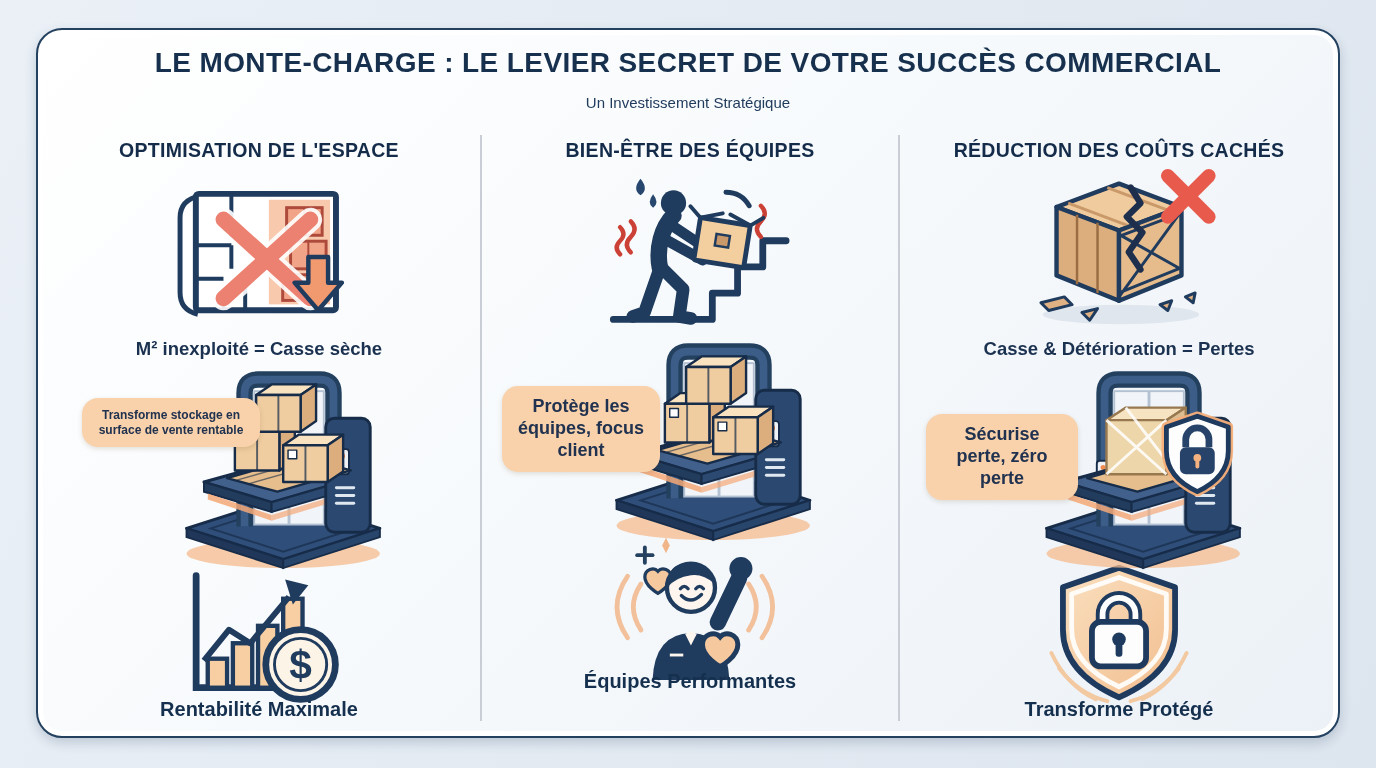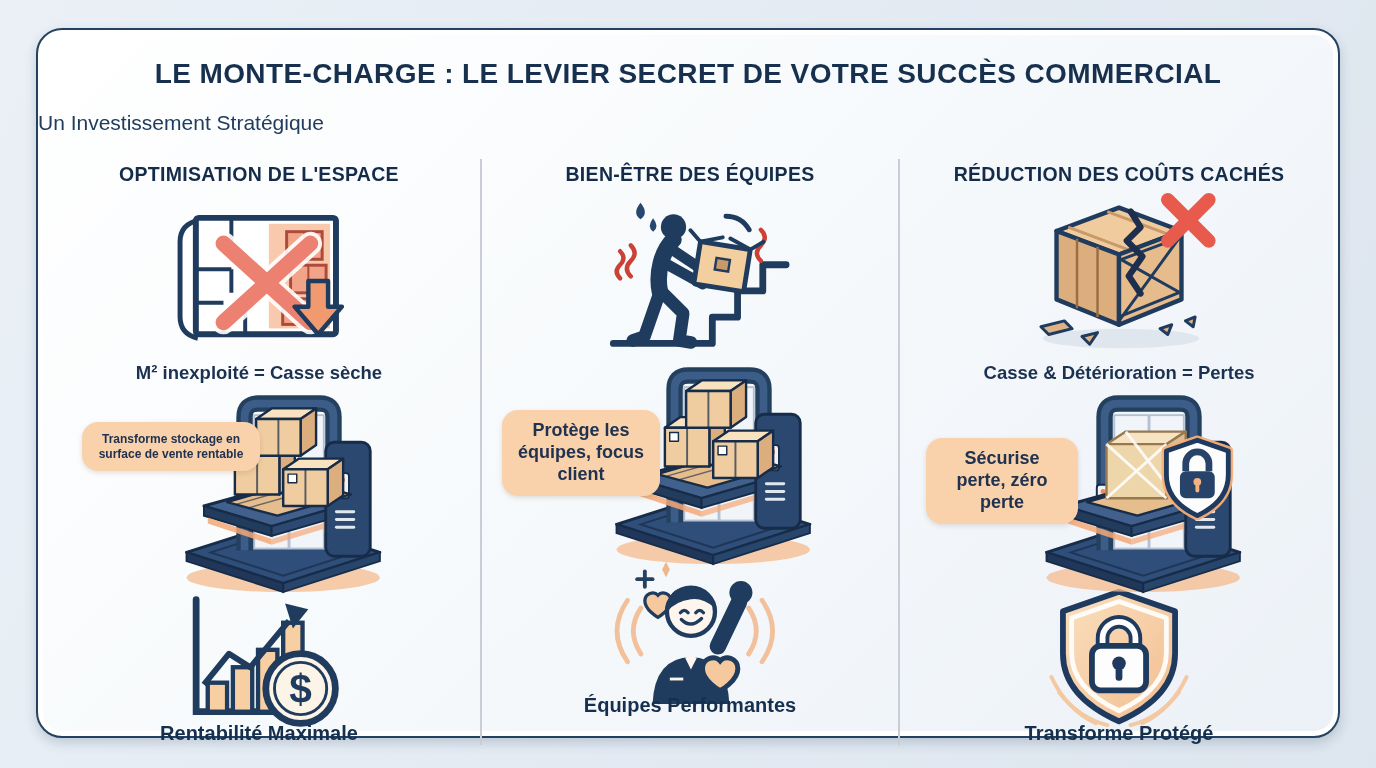--- a/index.html
+++ b/index.html
@@ -6,24 +6,24 @@
   body{
     width:1376px;height:768px;overflow:hidden;position:relative;
     background:linear-gradient(115deg,#eaf0f6 0%,#e4ebf3 45%,#dde5ee 100%);
     font-family:"Liberation Sans",sans-serif;color:#1f3b5e;
   }
   .card{
     position:absolute;left:36px;top:28px;width:1304px;height:710px;box-sizing:border-box;
     border:2.5px solid #24415f;border-radius:26px;
     background:linear-gradient(135deg,#ffffff 0%,#f7fafc 45%,#ecf1f7 100%);
     box-shadow:0 5px 12px rgba(30,59,94,.20), inset 0 0 0 5px #ffffff;
-    padding-top:28px;
+    padding-top:17px;
   }
   .title{text-align:center;font-size:28px;font-weight:700;color:#16304e;letter-spacing:.4px}
-  .subtitle{text-align:left;font-size:21px;font-weight:400;color:#213c5d;margin-top:21px}
+  .subtitle{text-align:center;font-size:15px;font-weight:400;color:#213c5d;margin-top:15px}
   .columns{display:grid;grid-template-columns:442px 420px 1fr;margin-top:24px;height:586px}
   .col{display:flex;flex-direction:column;align-items:center;position:relative}
   .col.mid{border-left:2px solid #c9ced6;border-right:2px solid #c9ced6}
   .col h2{margin:4px 8px 0;font-size:19.5px;font-weight:700;color:#142c4a;letter-spacing:.3px}
   .problem-box{height:166px;display:flex;align-items:flex-end;justify-content:center;margin-top:4px}
   .caption{font-size:18.5px;font-weight:700;color:#1b3150;margin-top:6px}
   .solution{position:relative;width:100%;height:206px;margin-top:4px}
   .lift-svg{position:absolute;left:53%;top:0;transform:translateX(-46%)}
   .callout{
     position:absolute;z-index:2;background:#f9d2ab;border-radius:16px;padding:10px 12px;

